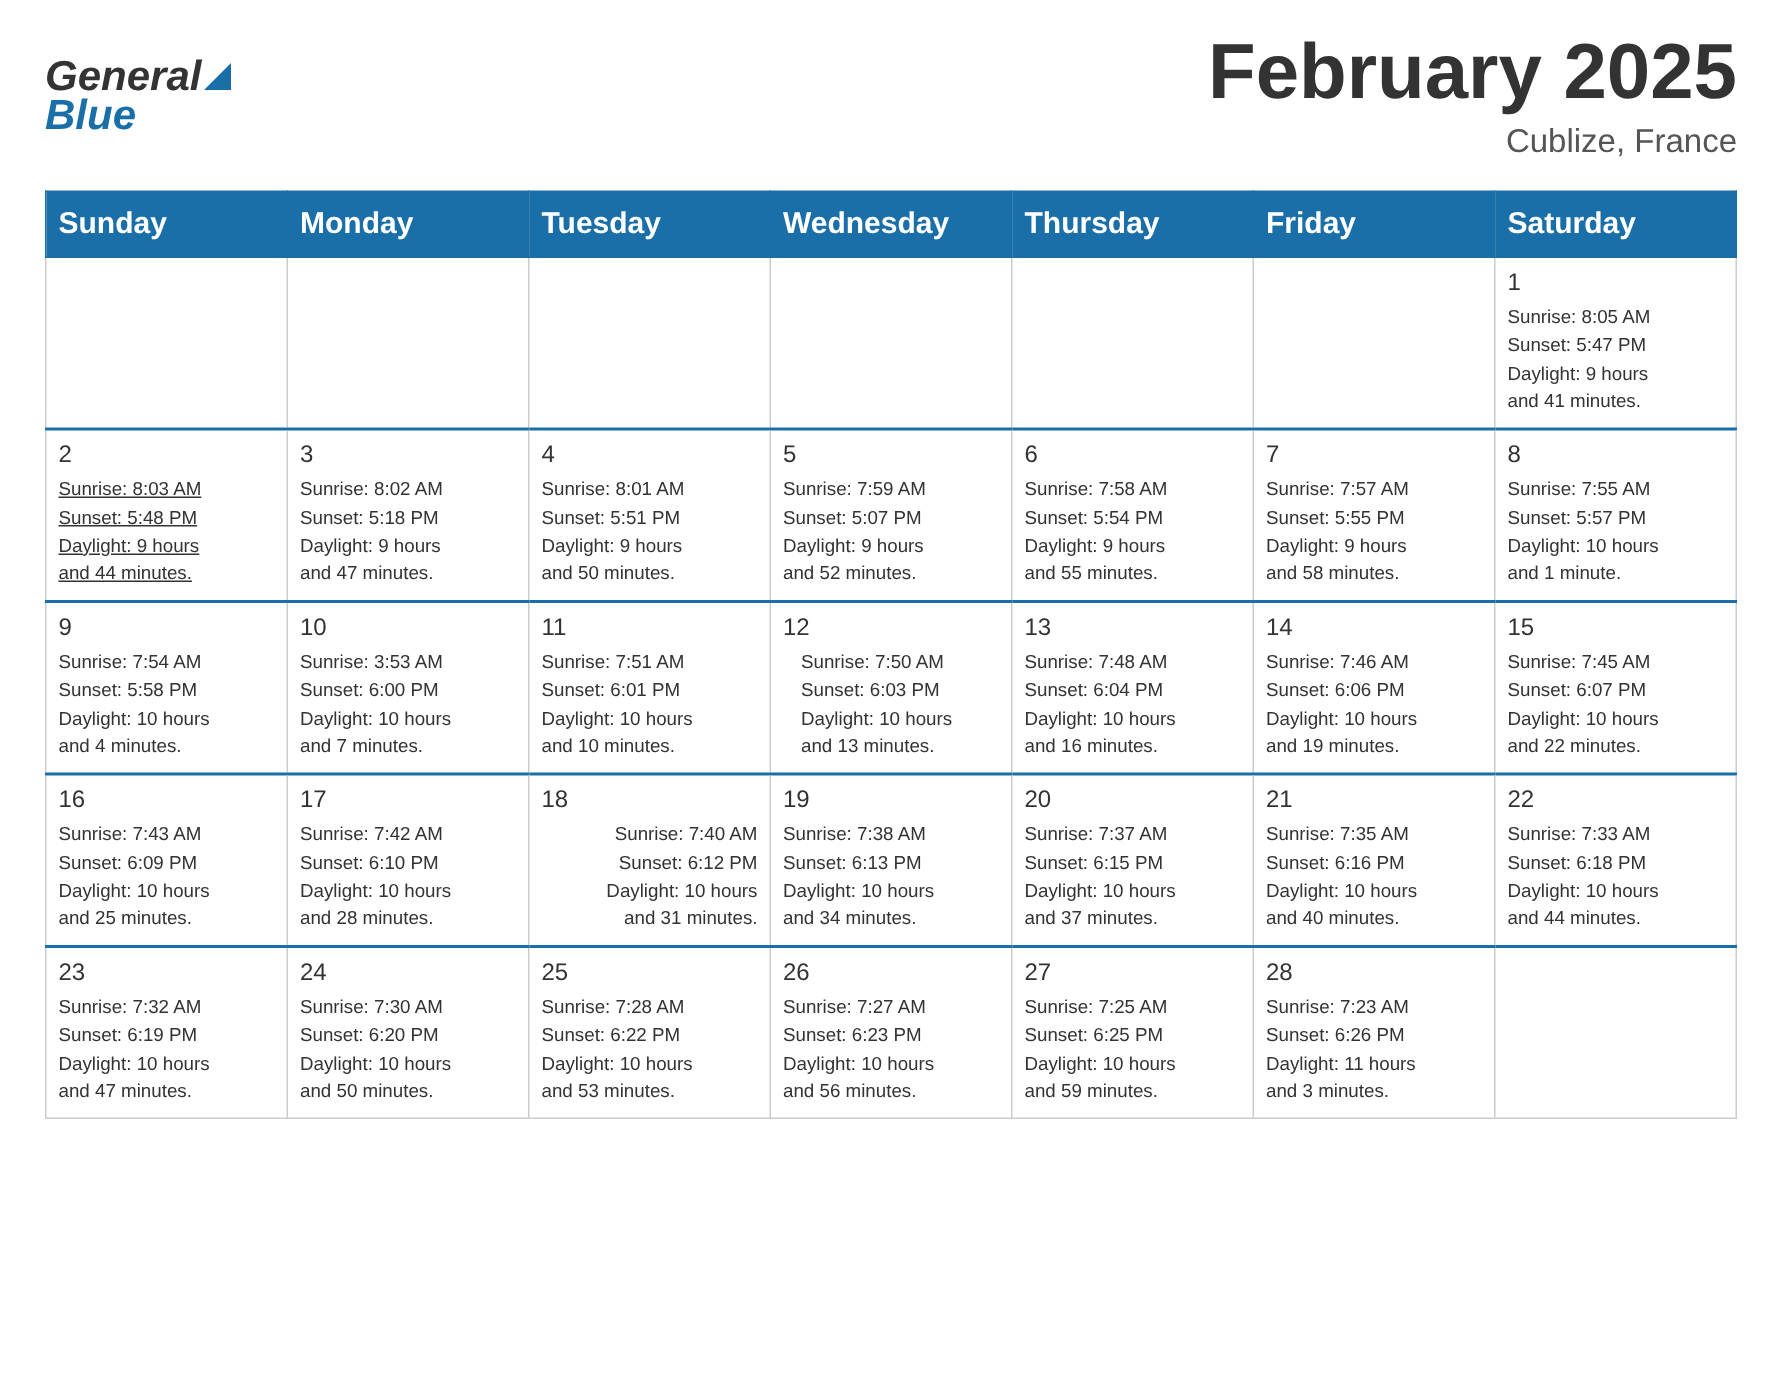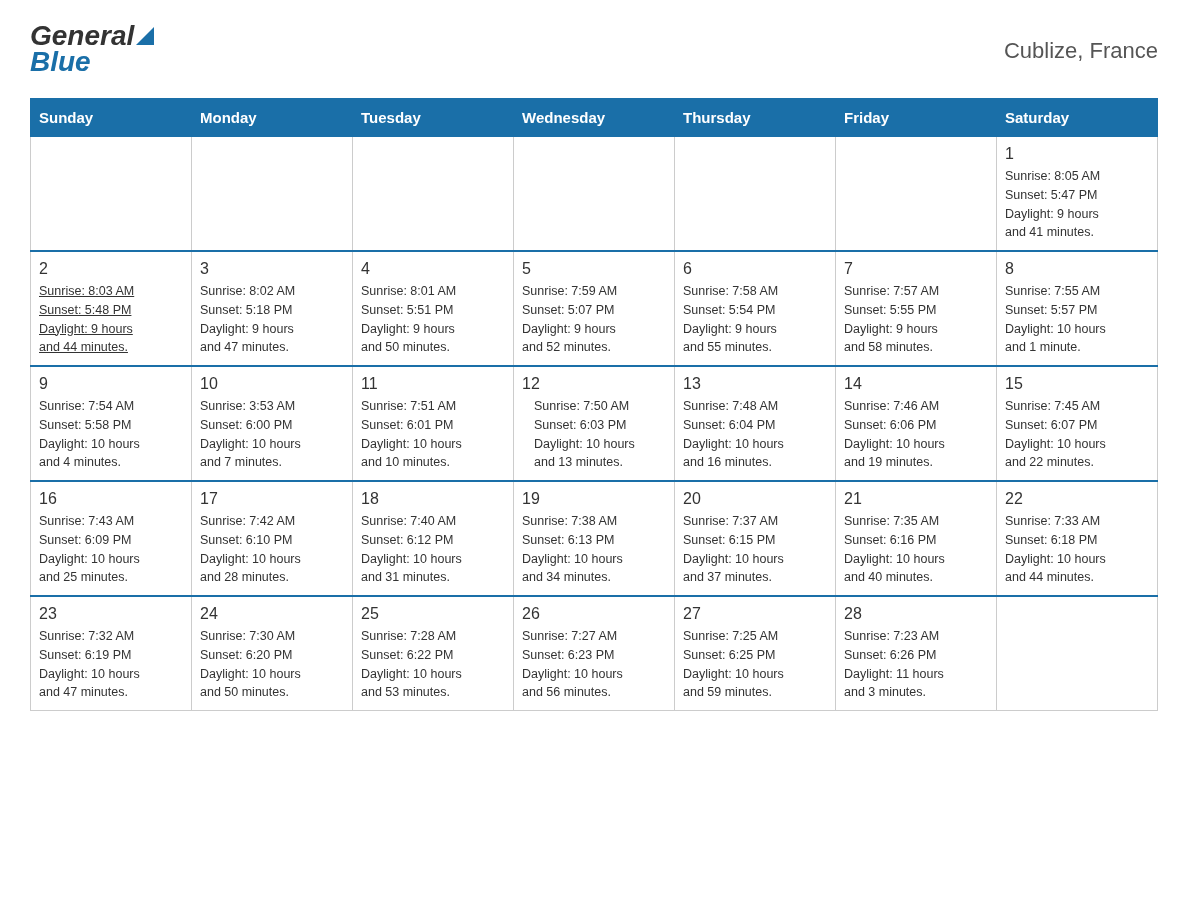--- a/index.html
+++ b/index.html
@@ -31,21 +31,21 @@
       color: #555;
       margin-top: 4px;
     }
     table {
       width: 100%;
       border-collapse: collapse;
     }
     th {
       background-color: #1a6fa8;
       color: #fff;
-      font-size: 15px;
+      font-size: 20px;
       font-weight: bold;
       padding: 10px 8px;
       text-align: left;
       border: 1px solid #1a6fa8;
     }
     td {
       vertical-align: top;
       padding: 8px;
       border: 1px solid #ccc;
       width: 14.28%;
@@ -113,20 +113,21 @@
 
 <div class="header">
   <div class="logo-top">
     <div class="logo-row1">
       <span class="logo-g-text">General</span>
       <span class="logo-triangle"></span>
     </div>
     <div class="logo-row2">Blue</div>
   </div>
   <div class="title-block">
+    <div class="calendar-title">February 2025</div>
     <div class="calendar-subtitle">Cublize, France</div>
   </div>
 </div>
 
 <table>
   <thead>
     <tr>
     <th>Sunday</th>
         <th>Monday</th>
         <th>Tuesday</th>
@@ -264,21 +265,21 @@
         </td>
         <td>
           <span class="day-number">17</span>
           <div class="day-info" style="white-space: pre-line;">Sunrise: 7:42 AM
 Sunset: 6:10 PM
 Daylight: 10 hours
 and 28 minutes.</div>
         </td>
         <td>
           <span class="day-number">18</span>
-          <div class="day-info" style="white-space: pre-line;">Sunrise: 7:40 AM
+          <div class="day-info" style="white-space: pre-line; text-align: right;">Sunrise: 7:40 AM
 Sunset: 6:12 PM
 Daylight: 10 hours
 and 31 minutes.</div>
         </td>
         <td>
           <span class="day-number">19</span>
           <div class="day-info" style="white-space: pre-line;">Sunrise: 7:38 AM
 Sunset: 6:13 PM
 Daylight: 10 hours
 and 34 minutes.</div>

